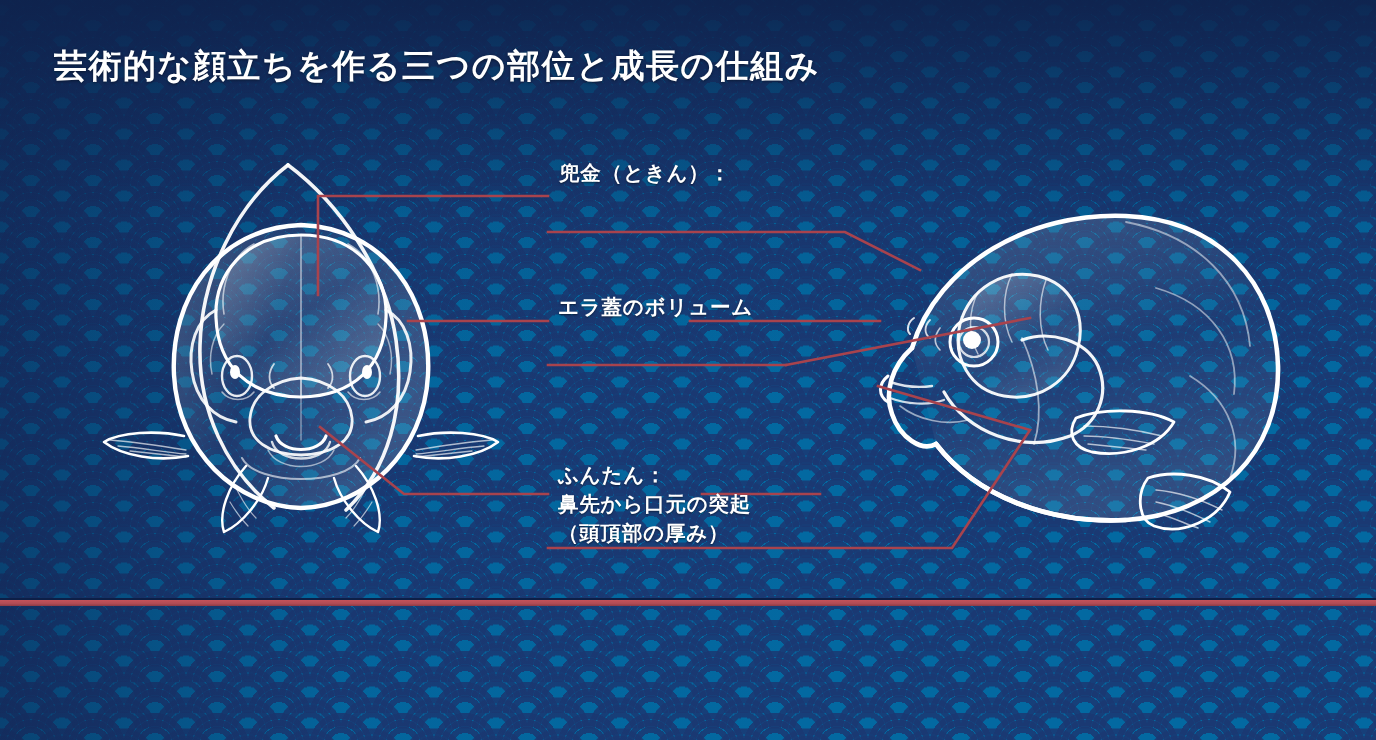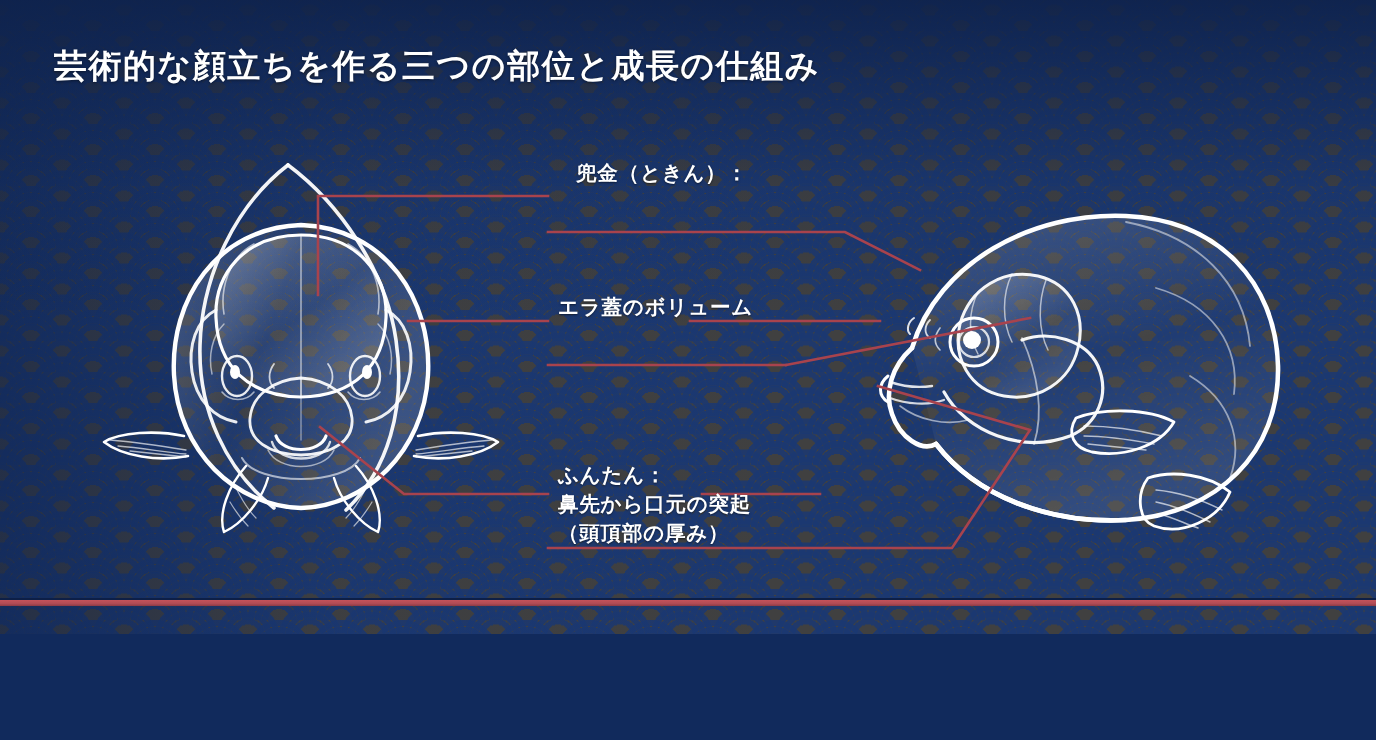--- a/index.html
+++ b/index.html
@@ -6,22 +6,22 @@
   html,body { width:1376px; height:740px; overflow:hidden; }
   body {
     font-family:"Liberation Sans", sans-serif;
     background:#112a5c;
     position:relative;
   }
 
   
   #stage {
     position:absolute; inset:0;
-    width:1376px; height:634px;
-    background-color:#404040;
+    width:1376px; height:740px;
+    background-color:#0369a1;
     overflow:hidden;
     padding-left:32px;
   }
   .wave-layer {
     position:absolute; inset:0;
     background-image:
       radial-gradient(circle at 50% 100%, transparent 0 10px, #19377000 10px 11px, #1a3872 11px 17px, transparent 17px 18px, #1a3872 18px 24px, transparent 24px 25px, #1a3872 25px 31px, transparent 31px);
     background-size:62px 31px;
     background-position:0 0;
     opacity:.85;
@@ -47,21 +47,21 @@
     white-space:nowrap;
   }
 
   
   .anno { position:absolute; color:#fff; white-space:nowrap; }
   .anno .ln {
     font-size:20.5px; line-height:29px; font-weight:600;
     letter-spacing:.8px;
     text-shadow:0 1px 2px rgba(0,0,0,.5);
   }
-  #anno-tokin { left:576px; top:158px;text-align:center; }
+  #anno-tokin { left:559px; top:158px;text-align:center; }
   #anno-okame { left:558px; top:292px; }
   #anno-funtan{ left:558px; top:448px;margin-top:12px; }
 
   
   #leaders { position:absolute; left:0; top:0; width:1376px; height:740px; }
 
   
   #divider {
     position:absolute; left:0; top:598px; width:1376px; height:9px;
   }

